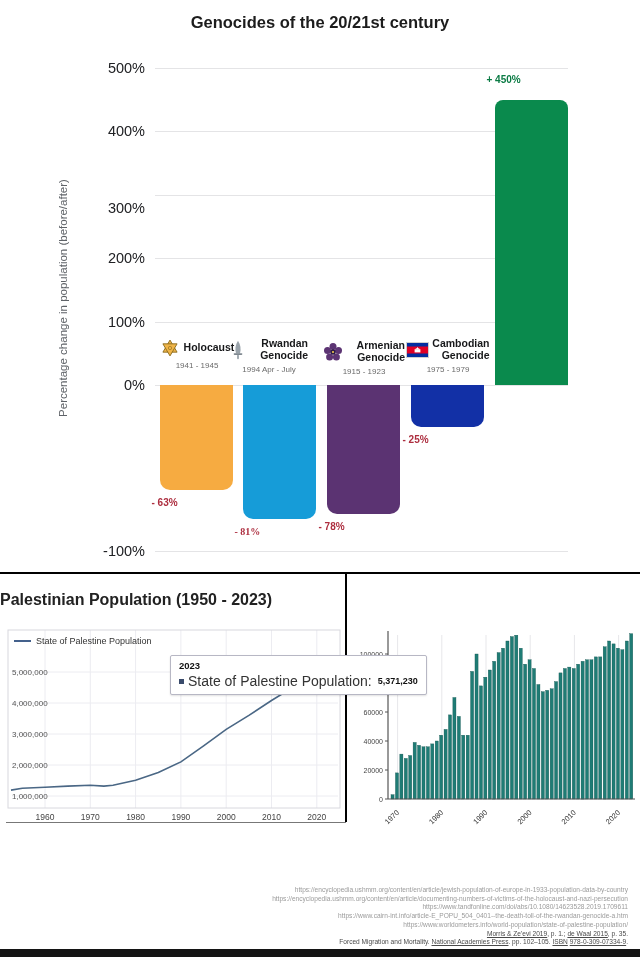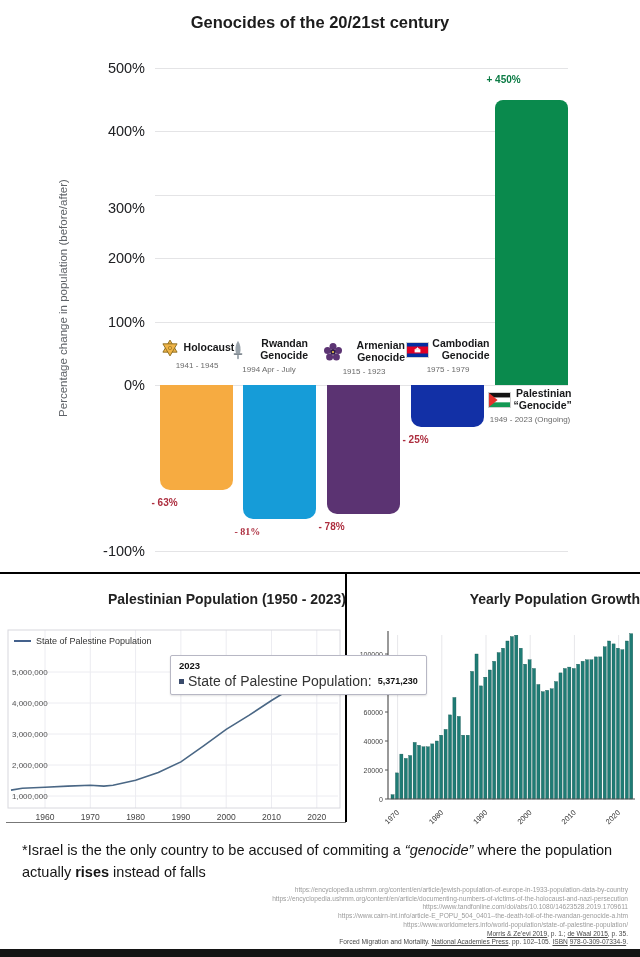--- a/index.html
+++ b/index.html
@@ -30,22 +30,22 @@
 
   
   .divider-h{position:absolute;left:0;top:572px;width:640px;height:2px;background:#000;}
   .divider-v{position:absolute;left:345px;top:572px;width:2px;height:250px;background:#000;}
   .left-bottom-edge{position:absolute;left:6px;top:822px;width:340px;height:1px;background:#777;}
   .bottom-bar{position:absolute;left:0;top:949px;width:640px;height:8px;background:#141414;}
 
   
   .panel-left{position:absolute;left:0;top:575px;width:346px;height:250px;}
   .panel-right{position:absolute;left:347px;top:575px;width:293px;height:250px;}
-  .panel-title{position:absolute;top:16px;left:0;width:100%;text-align:right;
-               font-weight:700;font-size:14px;color:#222;z-index:2;}
+  .panel-title{position:absolute;top:16px;left:0;width:100%;text-align:left;
+               font-weight:700;font-size:16px;color:#222;z-index:2;}
   .svg-host{position:absolute;left:0;top:0;width:100%;height:100%;}
   .legend{position:absolute;left:14px;top:61px;display:flex;align-items:center;gap:5px;z-index:2;justify-content:space-between;}
   .legend-line{width:17px;height:2px;background:#44618c;}
   .legend-text{font-size:9px;color:#333;}
   .tooltip{position:absolute;left:170px;top:80px;background:#fff;border:1px solid #b7b7c4;
            border-radius:2px;padding:4px 8px 5px;box-shadow:0 1px 2px rgba(0,0,0,.12);z-index:3;}
   .tooltip-year{font-size:9.5px;font-weight:700;color:#111;}
   .tooltip-row{display:flex;align-items:center;gap:4px;margin-top:2px;white-space:nowrap;}
   .tooltip-bullet{width:5px;height:5px;background:#3a4b6b;flex:0 0 auto;}
   .tooltip-label{font-size:14px;color:#333;}
@@ -153,34 +153,20 @@
                 <rect x="11.2" y="5.1" width="1" height="1.3"></rect>
               </g>
             </svg>
           </div>
           <div class="cat-name">Cambodian Genocide</div>
         </div>
         <div class="cat-date">1975 - 1979</div>
       </div>
       <div class="bar pos" style="left: 495px; background: rgb(10, 138, 77); top: 99.7px; height: 285.3px;"></div>
       <div class="bar-value" style="left: 486.5px; color: rgb(11, 123, 68); top: 73.7px;">+ 450%</div>
-      <div class="cat-label" style="left: 479px; top: 388px; width: 102px;">
-        <div class="cat-top">
-          <div class="cat-icon flag">
-            <svg width="21" height="14" viewBox="0 0 21 14">
-              <rect width="21" height="4.67" fill="#141414"></rect>
-              <rect y="4.67" width="21" height="4.67" fill="#ffffff"></rect>
-              <rect y="9.33" width="21" height="4.67" fill="#149954"></rect>
-              <polygon points="0,0 8.6,7 0,14" fill="#E4312B"></polygon>
-            </svg>
-          </div>
-          <div class="cat-name">Palestinian “Genocide”</div>
-        </div>
-        <div class="cat-date">1949 - 2023 (Ongoing)</div>
-      </div>
     </div>
 
   <div class="divider-h"></div>
   <div class="divider-v"></div>
 
   <div class="panel-left">
     <div class="panel-title">Palestinian Population (1950 - 2023)</div>
     <div class="legend">
       <span class="legend-line"></span>
       <span class="legend-text">State of Palestine Population</span>
@@ -219,21 +205,20 @@
       <div class="tooltip-row">
         <span class="tooltip-bullet"></span>
         <span class="tooltip-label">State of Palestine Population:</span>
         <span class="tooltip-value">5,371,230</span>
       </div>
     </div>
   </div>
   <div class="left-bottom-edge"></div>
 
   <div class="panel-right">
-    <div class="panel-title">Yearly Population Growth</div>
     <div class="svg-host" id="growth-host"><svg width="293" height="250" viewBox="0 0 293 250">
           <line x1="50.6" y1="60" x2="50.6" y2="223" stroke="#e7e7ea" stroke-width="1"></line>
           <line x1="94.8" y1="60" x2="94.8" y2="223" stroke="#e7e7ea" stroke-width="1"></line>
           <line x1="139.0" y1="60" x2="139.0" y2="223" stroke="#e7e7ea" stroke-width="1"></line>
           <line x1="183.2" y1="60" x2="183.2" y2="223" stroke="#e7e7ea" stroke-width="1"></line>
           <line x1="227.4" y1="60" x2="227.4" y2="223" stroke="#e7e7ea" stroke-width="1"></line>
           <line x1="271.6" y1="60" x2="271.6" y2="223" stroke="#e7e7ea" stroke-width="1"></line>
           <rect x="44.00" y="219.7" width="3.1" height="4.3" fill="#1F7C75" stroke="#10524d" stroke-width="0.35"></rect>
           <rect x="48.42" y="197.9" width="3.1" height="26.1" fill="#1F7C75" stroke="#10524d" stroke-width="0.35"></rect>
           <rect x="52.84" y="179.1" width="3.1" height="44.9" fill="#1F7C75" stroke="#10524d" stroke-width="0.35"></rect>
@@ -305,24 +290,20 @@
           <text x="36" y="81.5" font-size="7" fill="#444" text-anchor="end" font-family="Liberation Sans, sans-serif">100000</text>
           <text x="52.6" y="238" font-size="7.5" fill="#333" text-anchor="end" transform="rotate(-45 52.6 238)" font-family="Liberation Sans, sans-serif">1970</text>
           <text x="96.8" y="238" font-size="7.5" fill="#333" text-anchor="end" transform="rotate(-45 96.8 238)" font-family="Liberation Sans, sans-serif">1980</text>
           <text x="141.0" y="238" font-size="7.5" fill="#333" text-anchor="end" transform="rotate(-45 141.0 238)" font-family="Liberation Sans, sans-serif">1990</text>
           <text x="185.2" y="238" font-size="7.5" fill="#333" text-anchor="end" transform="rotate(-45 185.2 238)" font-family="Liberation Sans, sans-serif">2000</text>
           <text x="229.4" y="238" font-size="7.5" fill="#333" text-anchor="end" transform="rotate(-45 229.4 238)" font-family="Liberation Sans, sans-serif">2010</text>
           <text x="273.6" y="238" font-size="7.5" fill="#333" text-anchor="end" transform="rotate(-45 273.6 238)" font-family="Liberation Sans, sans-serif">2020</text>
         </svg></div>
   </div>
 
-  <div class="footnote">
-    <span>*Israel is the the only country to be accused of commiting a </span><i>“genocide”</i><span> where the population</span><br>
-    <span>actually </span><b>rises</b><span> instead of falls</span>
-  </div>
 
   <div class="citations" id="citations">
       <div class="cite"><span>https://encyclopedia.ushmm.org/content/en/article/jewish-population-of-europe-in-1933-population-data-by-country</span></div>
       <div class="cite"><span>https://encyclopedia.ushmm.org/content/en/article/documenting-numbers-of-victims-of-the-holocaust-and-nazi-persecution</span></div>
       <div class="cite"><span>https://www.tandfonline.com/doi/abs/10.1080/14623528.2019.1709611</span></div>
       <div class="cite"><span>https://www.cairn-int.info/article-E_POPU_504_0401--the-death-toll-of-the-rwandan-genocide-a.htm</span></div>
       <div class="cite"><span>https://www.worldometers.info/world-population/state-of-palestine-population/</span></div>
       <div class="cite dark"><span class="u">Morris &amp; Ze'evi 2019</span><span>, p. 1.; </span><span class="u">de Waal 2015</span><span>, p. 35.</span></div>
       <div class="cite dark"><span>Forced Migration and Mortality. </span><span class="u">National Academies Press</span><span>. pp. 102–105. </span><span class="u">ISBN</span><span> </span><span class="u">978-0-309-07334-9</span><span>.</span></div>
     </div>

